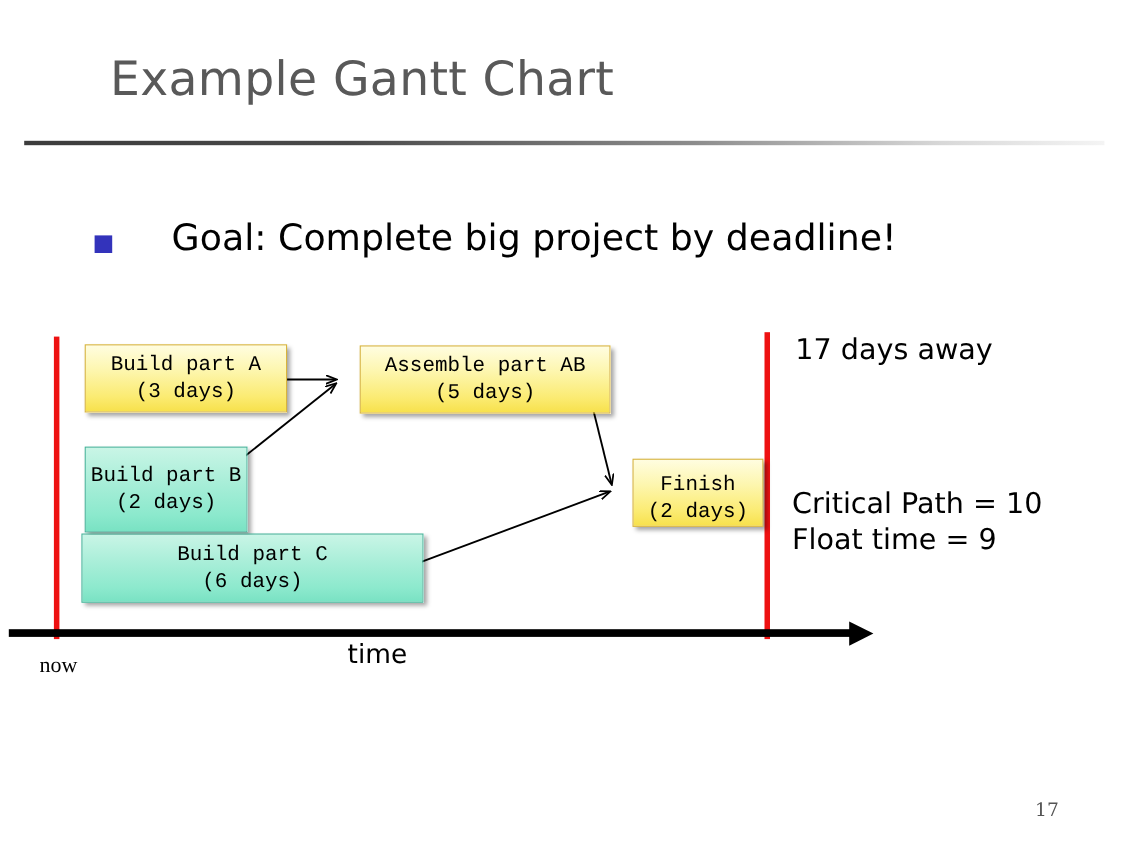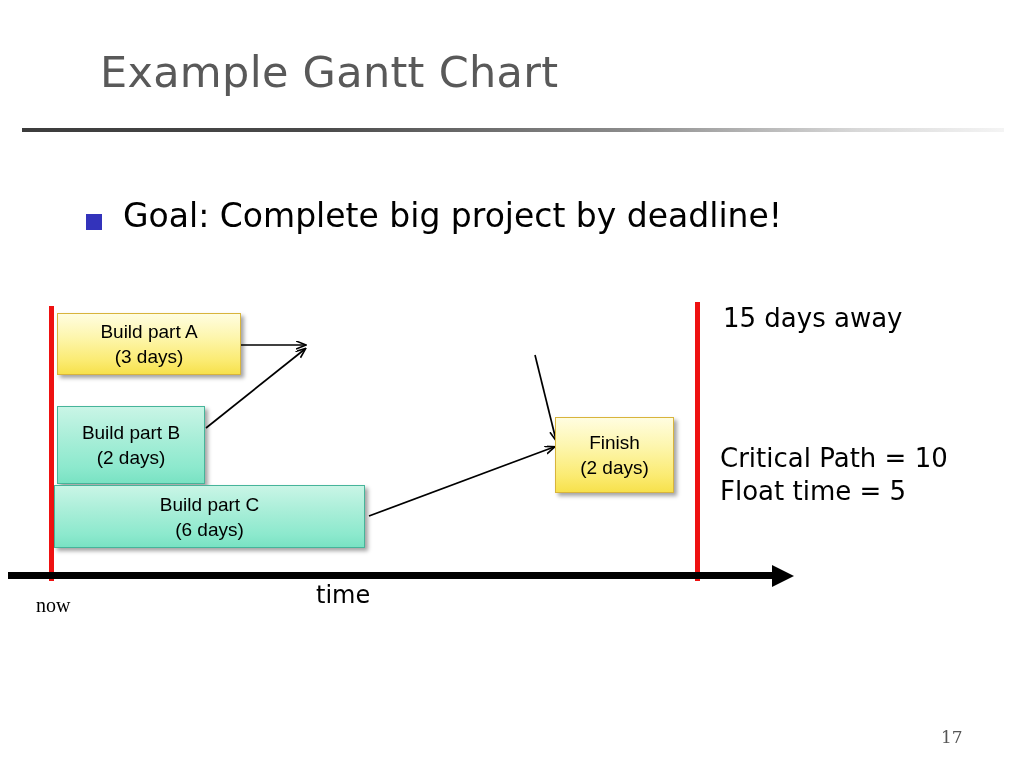--- a/index.html
+++ b/index.html
@@ -38,20 +38,21 @@
     background: linear-gradient(to right, #3c3c3c 0%, #4a4a4a 30%, #8c8c8c 62%, #d8d8d8 85%, #f4f4f4 100%);
   }
 
   
   #bullet-row {
     position: absolute;
     left: 86px;
     top: 196px;
     display: flex;
     align-items: flex-start;
+    gap: 33px;
   }
   #bullet-square {
     width: 16px;
     height: 16px;
     background: #3333bb;
     margin-top: 18px;
     margin-right: 21px;
     flex: 0 0 auto;
   }
   #bullet-text {
@@ -92,39 +93,40 @@
     position: absolute;
     box-sizing: border-box;
     display: flex;
     flex-direction: column;
     align-items: center;
     justify-content: center;
     text-align: center;
     font-size: 19px;
     line-height: 25px;
     color: #000000;
-    font-family: Liberation Sans, sans-serif;
+    font-family: Liberation Mono, monospace;
     box-shadow: 3px 3px 4px rgba(0,0,0,0.36);
+    margin-left: 20px;
   }
   .task-box .ln2 { display: block; }
 
   .box-yellow {
     background: linear-gradient(to bottom, #fffde0 0%, #fdf6ae 38%, #fbeb72 78%, #f7e14c 100%);
     border: 1px solid #d8b43c;
   }
   .box-green {
     background: linear-gradient(to bottom, #c9f5e6 0%, #a8eed8 42%, #8ce9cd 80%, #79e2c3 100%);
     border: 1px solid #46b49a;
   }
 
   #box-a  { left: 57px;  top: 313px; width: 184px; height: 62px; }
   #box-ab { left: 307px; top: 314px; width: 228px; height: 62px; }
   #box-b  { left: 57px;  top: 406px; width: 148px; height: 78px; text-align: center; }
   #box-c  { left: 54px;  top: 485px; width: 311px; height: 63px; }
-  #box-fin{ left: 555px; top: 417px; width: 119px; height: 76px; }
+  #box-fin{ left: 555px; top: 417px; width: 119px; height: 62px; justify-content: flex-end; }
 
   
   .note {
     position: absolute;
     font-size: 26px;
     line-height: 33px;
     color: #000000;
     font-family: "DejaVu Sans", sans-serif;
     white-space: nowrap;
   }
@@ -207,43 +209,47 @@
     <line x1="535" y1="355" x2="556" y2="440" stroke="#000000" stroke-width="1.7" marker-end="url(#ah)"></line>
 
     <line x1="369" y1="516" x2="554" y2="447" stroke="#000000" stroke-width="1.7" marker-end="url(#ah)"></line>
   </svg>
 
   <div class="task-box box-yellow" id="box-a">
     <span>Build part A</span>
     <span class="ln2">(3 days)</span>
   </div>
 
+  <div class="task-box box-yellow" id="box-ab">
+    <span>Assemble part AB</span>
+    <span class="ln2">(5 days)</span>
+  </div>
 
   <div class="task-box box-green" id="box-b">
     <span>Build part B</span>
     <span class="ln2">(2 days)</span>
   </div>
 
   <div class="task-box box-green" id="box-c">
     <span>Build part C</span>
     <span class="ln2">(6 days)</span>
   </div>
 
   <div class="task-box box-yellow" id="box-fin">
     <span>Finish</span>
     <span class="ln2">(2 days)</span>
   </div>
 
   <div class="note" id="note-deadline">
-    <div>15 days away</div>
+    <div>17 days away</div>
   </div>
 
   <div class="note" id="note-metrics">
     <div>Critical Path = 10</div>
-    <div>Float time = 5</div>
+    <div>Float time = 9</div>
   </div>
 
   <div id="time-axis"></div>
   <div id="time-arrowhead"></div>
   <div id="label-now">now</div>
   <div id="label-time">time</div>
 </div>
 
 <div id="page-number">17</div>
 

